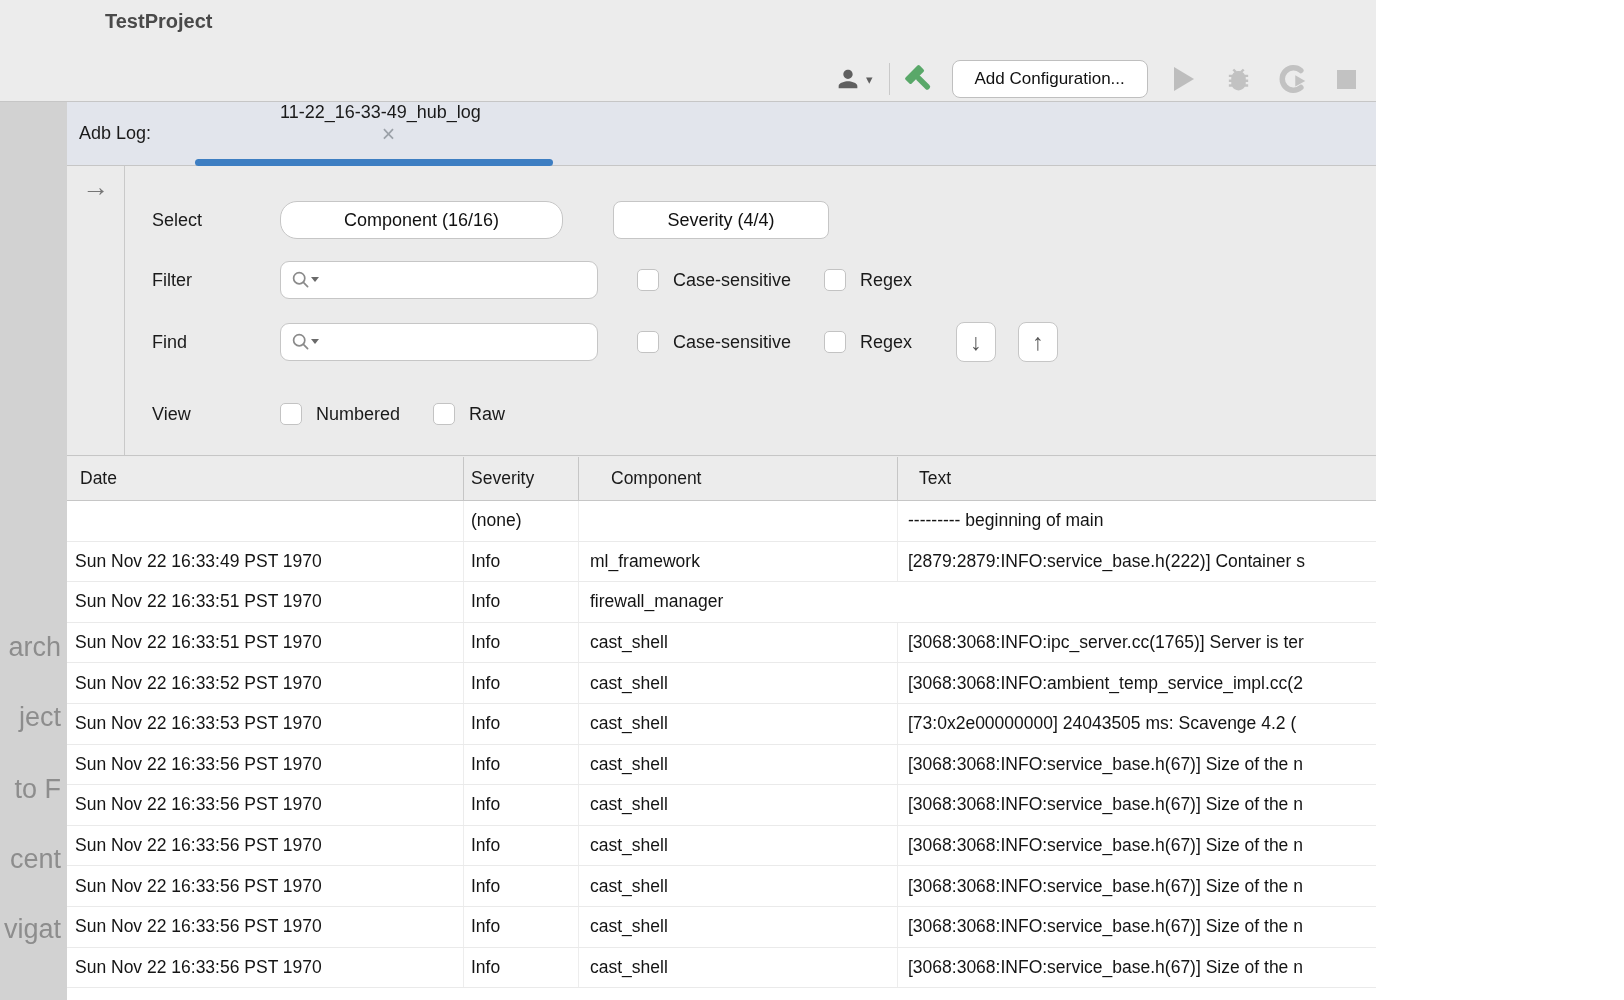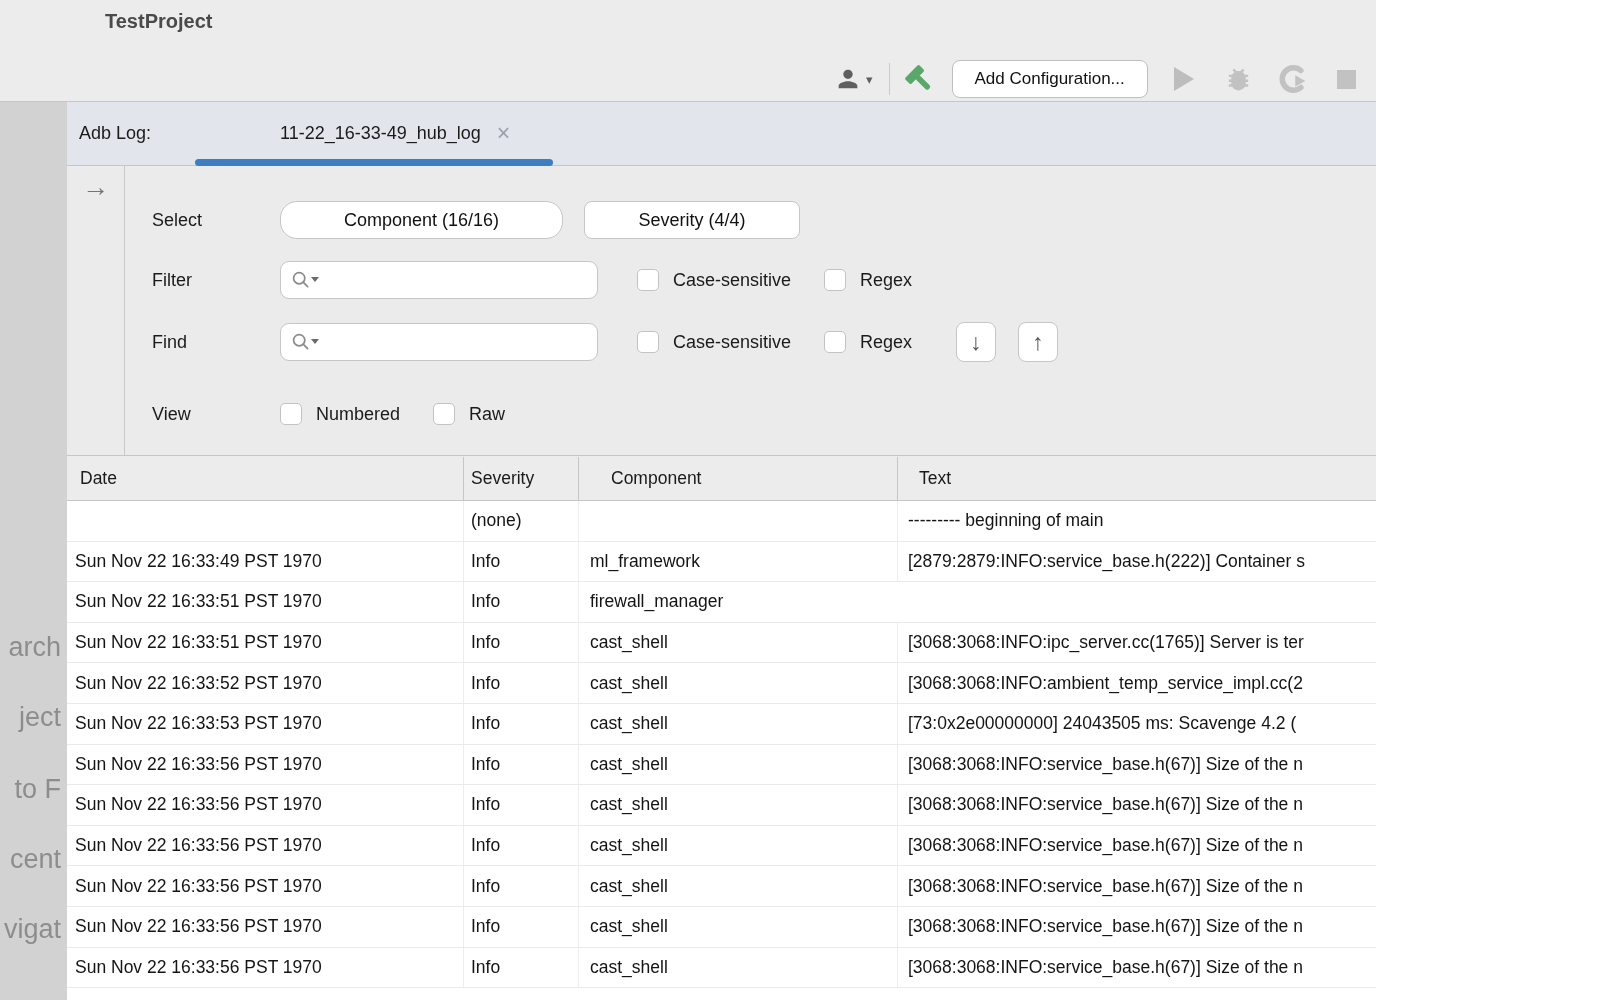--- a/index.html
+++ b/index.html
@@ -23,21 +23,21 @@
     background:linear-gradient(180deg,#141e29 0%,#2c3f52 25%,#5d7690 55%,#31455a 80%,#1d2b38 100%); }
 
   
   .left-bg { position:absolute; left:0; top:102px; width:67px; height:898px; background:#d2d2d2; overflow:hidden; }
   .frag { position:absolute; right:6px; font-size:27px; color:#8d8d8d; white-space:nowrap; }
 
   
   .panel { position:absolute; left:67px; top:102px; width:1509px; height:898px; background:#ebebeb; }
   .panel-header { position:absolute; left:0; top:0; width:100%; height:64px; background:#e2e5ec; border-bottom:1px solid #c6c6c6;padding-left:30px; }
   .ph-label { position:absolute; left:12px; top:0; height:63px; display:flex; align-items:center; font-size:18px; color:#1a1a1a; }
-  .ph-tab { position:absolute; left:148px; top:0; height:63px; display:flex; align-items:center; padding:0 18px 0 65px; }
+  .ph-tab { position:absolute; left:148px; top:0; height:63px; display:flex; align-items:center; padding:0 18px 0 65px;flex-direction:column; }
   .ph-tab-text { font-size:18px; color:#1a1a1a; }
   .ph-close { margin-left:16px; font-size:23px; color:#9ba1a8; line-height:1; }
   .ph-underline { position:absolute; left:128px; bottom:-1px; width:358px; height:7px; background:#3d7ec2; border-radius:4px; }
   .ph-gear { position:absolute; left:1417px; top:16px; }
   .ph-min { position:absolute; left:1470px; top:30px; width:24px; height:4px; background:#6e6e6e; border-radius:2px; }
 
   
   .controls { position:absolute; left:0; top:64px; width:100%; height:290px; background:#ebebeb; border-bottom:1px solid #c6c6c6; }
   .collapse-strip { position:absolute; left:0; top:0; width:58px; height:100%; border-right:1px solid #c9c9c9; }
   .collapse-arrow { position:absolute; left:15px; top:6px; font-size:27px; color:#757575; }
@@ -169,21 +169,21 @@
       <span class="ph-min"></span>
     </div>
 
     <div class="controls">
       <div class="collapse-strip">
         <span class="collapse-arrow">→</span>
       </div>
 
       <div class="crow" style="top:34px;">
         <span class="crow-label">Select</span>
-        <span class="pill-btn" style="width:283px;margin-right:21px;border-radius:17px;">Component (16/16)</span>
+        <span class="pill-btn" style="width:283px;margin-right:50px;border-radius:17px;">Component (16/16)</span>
         <span class="pill-btn" style="width:216px;">Severity (4/4)</span>
       </div>
 
       <div class="crow" style="top:94px;">
         <span class="crow-label">Filter</span>
         <span class="search-box">
           <span class="mag">
             <svg width="20" height="20" viewBox="0 0 20 20">
                 <circle cx="8.2" cy="8.2" r="5.6" fill="none" stroke="#8a8a8a" stroke-width="1.7"></circle>
                 <line x1="12.4" y1="12.4" x2="16.6" y2="16.6" stroke="#8a8a8a" stroke-width="1.7" stroke-linecap="round"></line>

